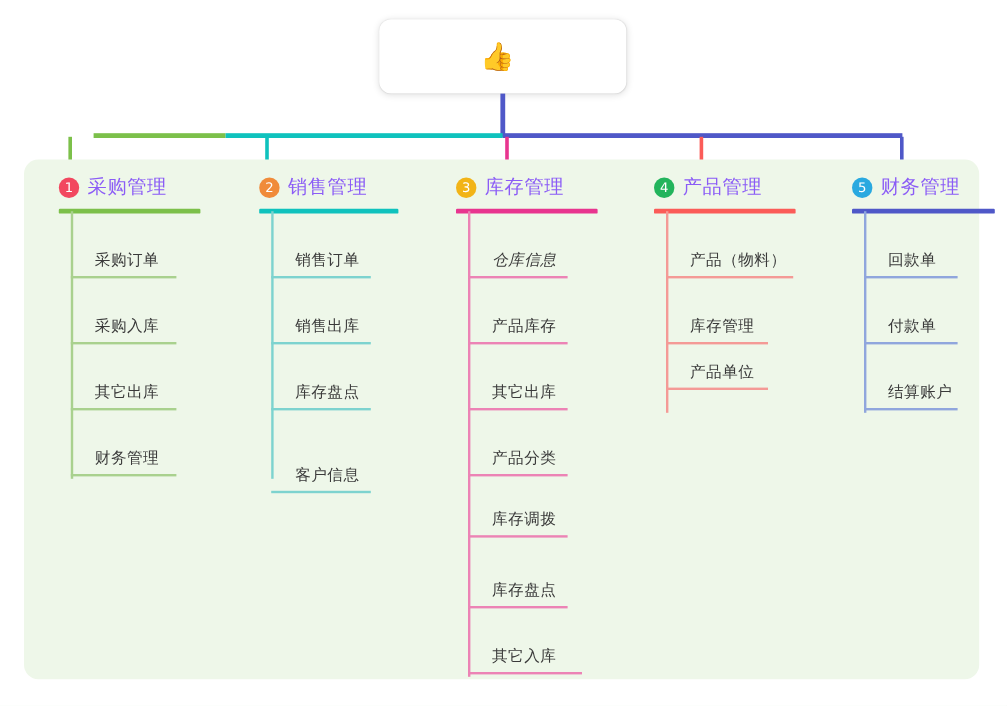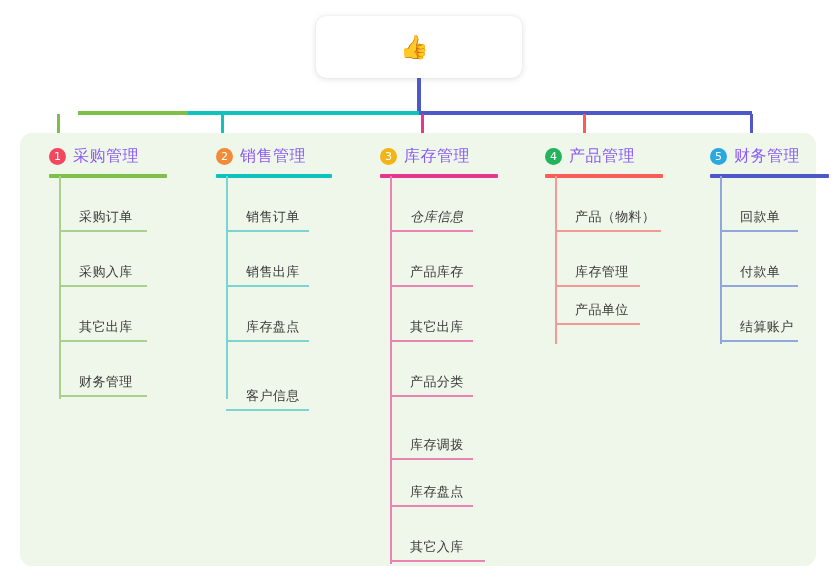--- a/index.html
+++ b/index.html
@@ -226,21 +226,21 @@
           <div class="leaf-underline" style="width: 83px; background: rgb(236, 131, 181);"></div>
         </div>
         <div class="leaf" style="top: 179px; height: 30px; width: 83px;">
           <span class="leaf-label">其它出库</span>
           <div class="leaf-underline" style="width: 83px; background: rgb(236, 131, 181);"></div>
         </div>
         <div class="leaf" style="top: 234px; height: 30px; width: 83px;">
           <span class="leaf-label">产品分类</span>
           <div class="leaf-underline" style="width: 83px; background: rgb(236, 131, 181);"></div>
         </div>
-        <div class="leaf" style="top: 297px; height: 30px; width: 83px;">
+        <div class="leaf" style="top: 285px; height: 30px; width: 83px;">
           <span class="leaf-label">库存调拨</span>
           <div class="leaf-underline" style="width: 83px; background: rgb(236, 131, 181);"></div>
         </div>
         <div class="leaf" style="top: 344px; height: 30px; width: 83px;">
           <span class="leaf-label">库存盘点</span>
           <div class="leaf-underline" style="width: 83px; background: rgb(236, 131, 181);"></div>
         </div>
         <div class="leaf" style="top: 399px; height: 30px; width: 95px;">
           <span class="leaf-label">其它入库</span>
           <div class="leaf-underline" style="width: 95px; background: rgb(236, 131, 181);"></div>

